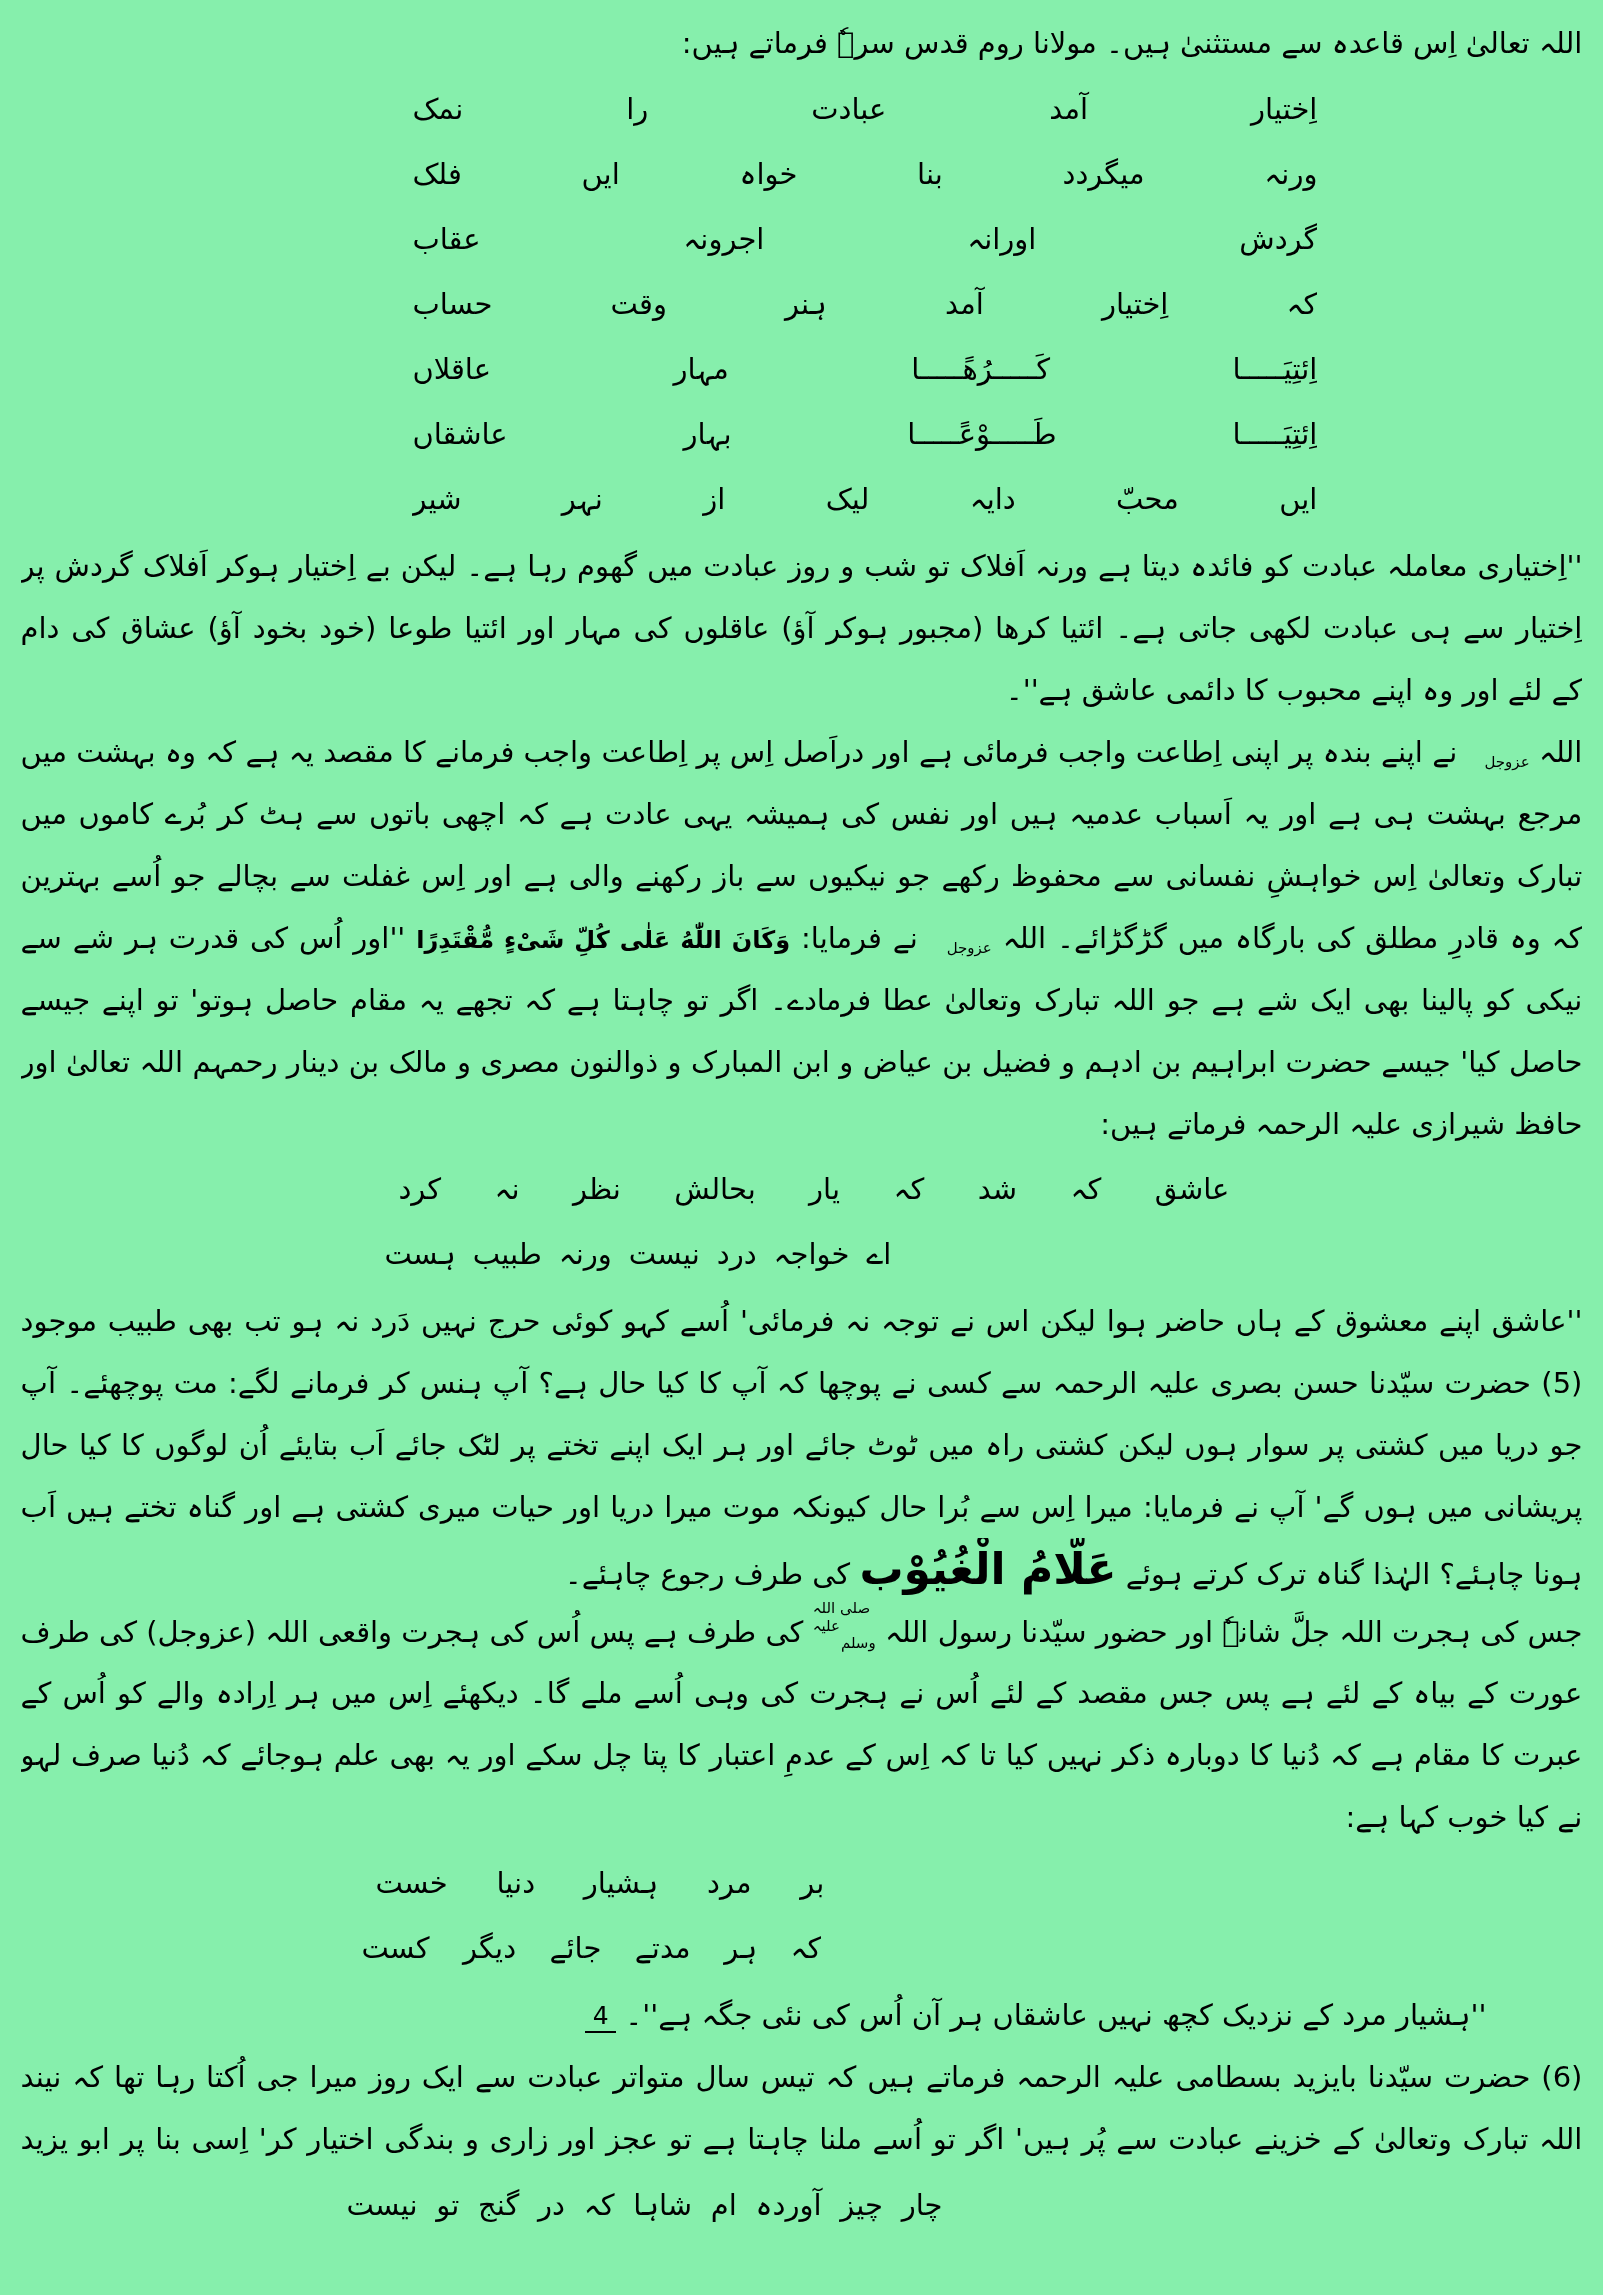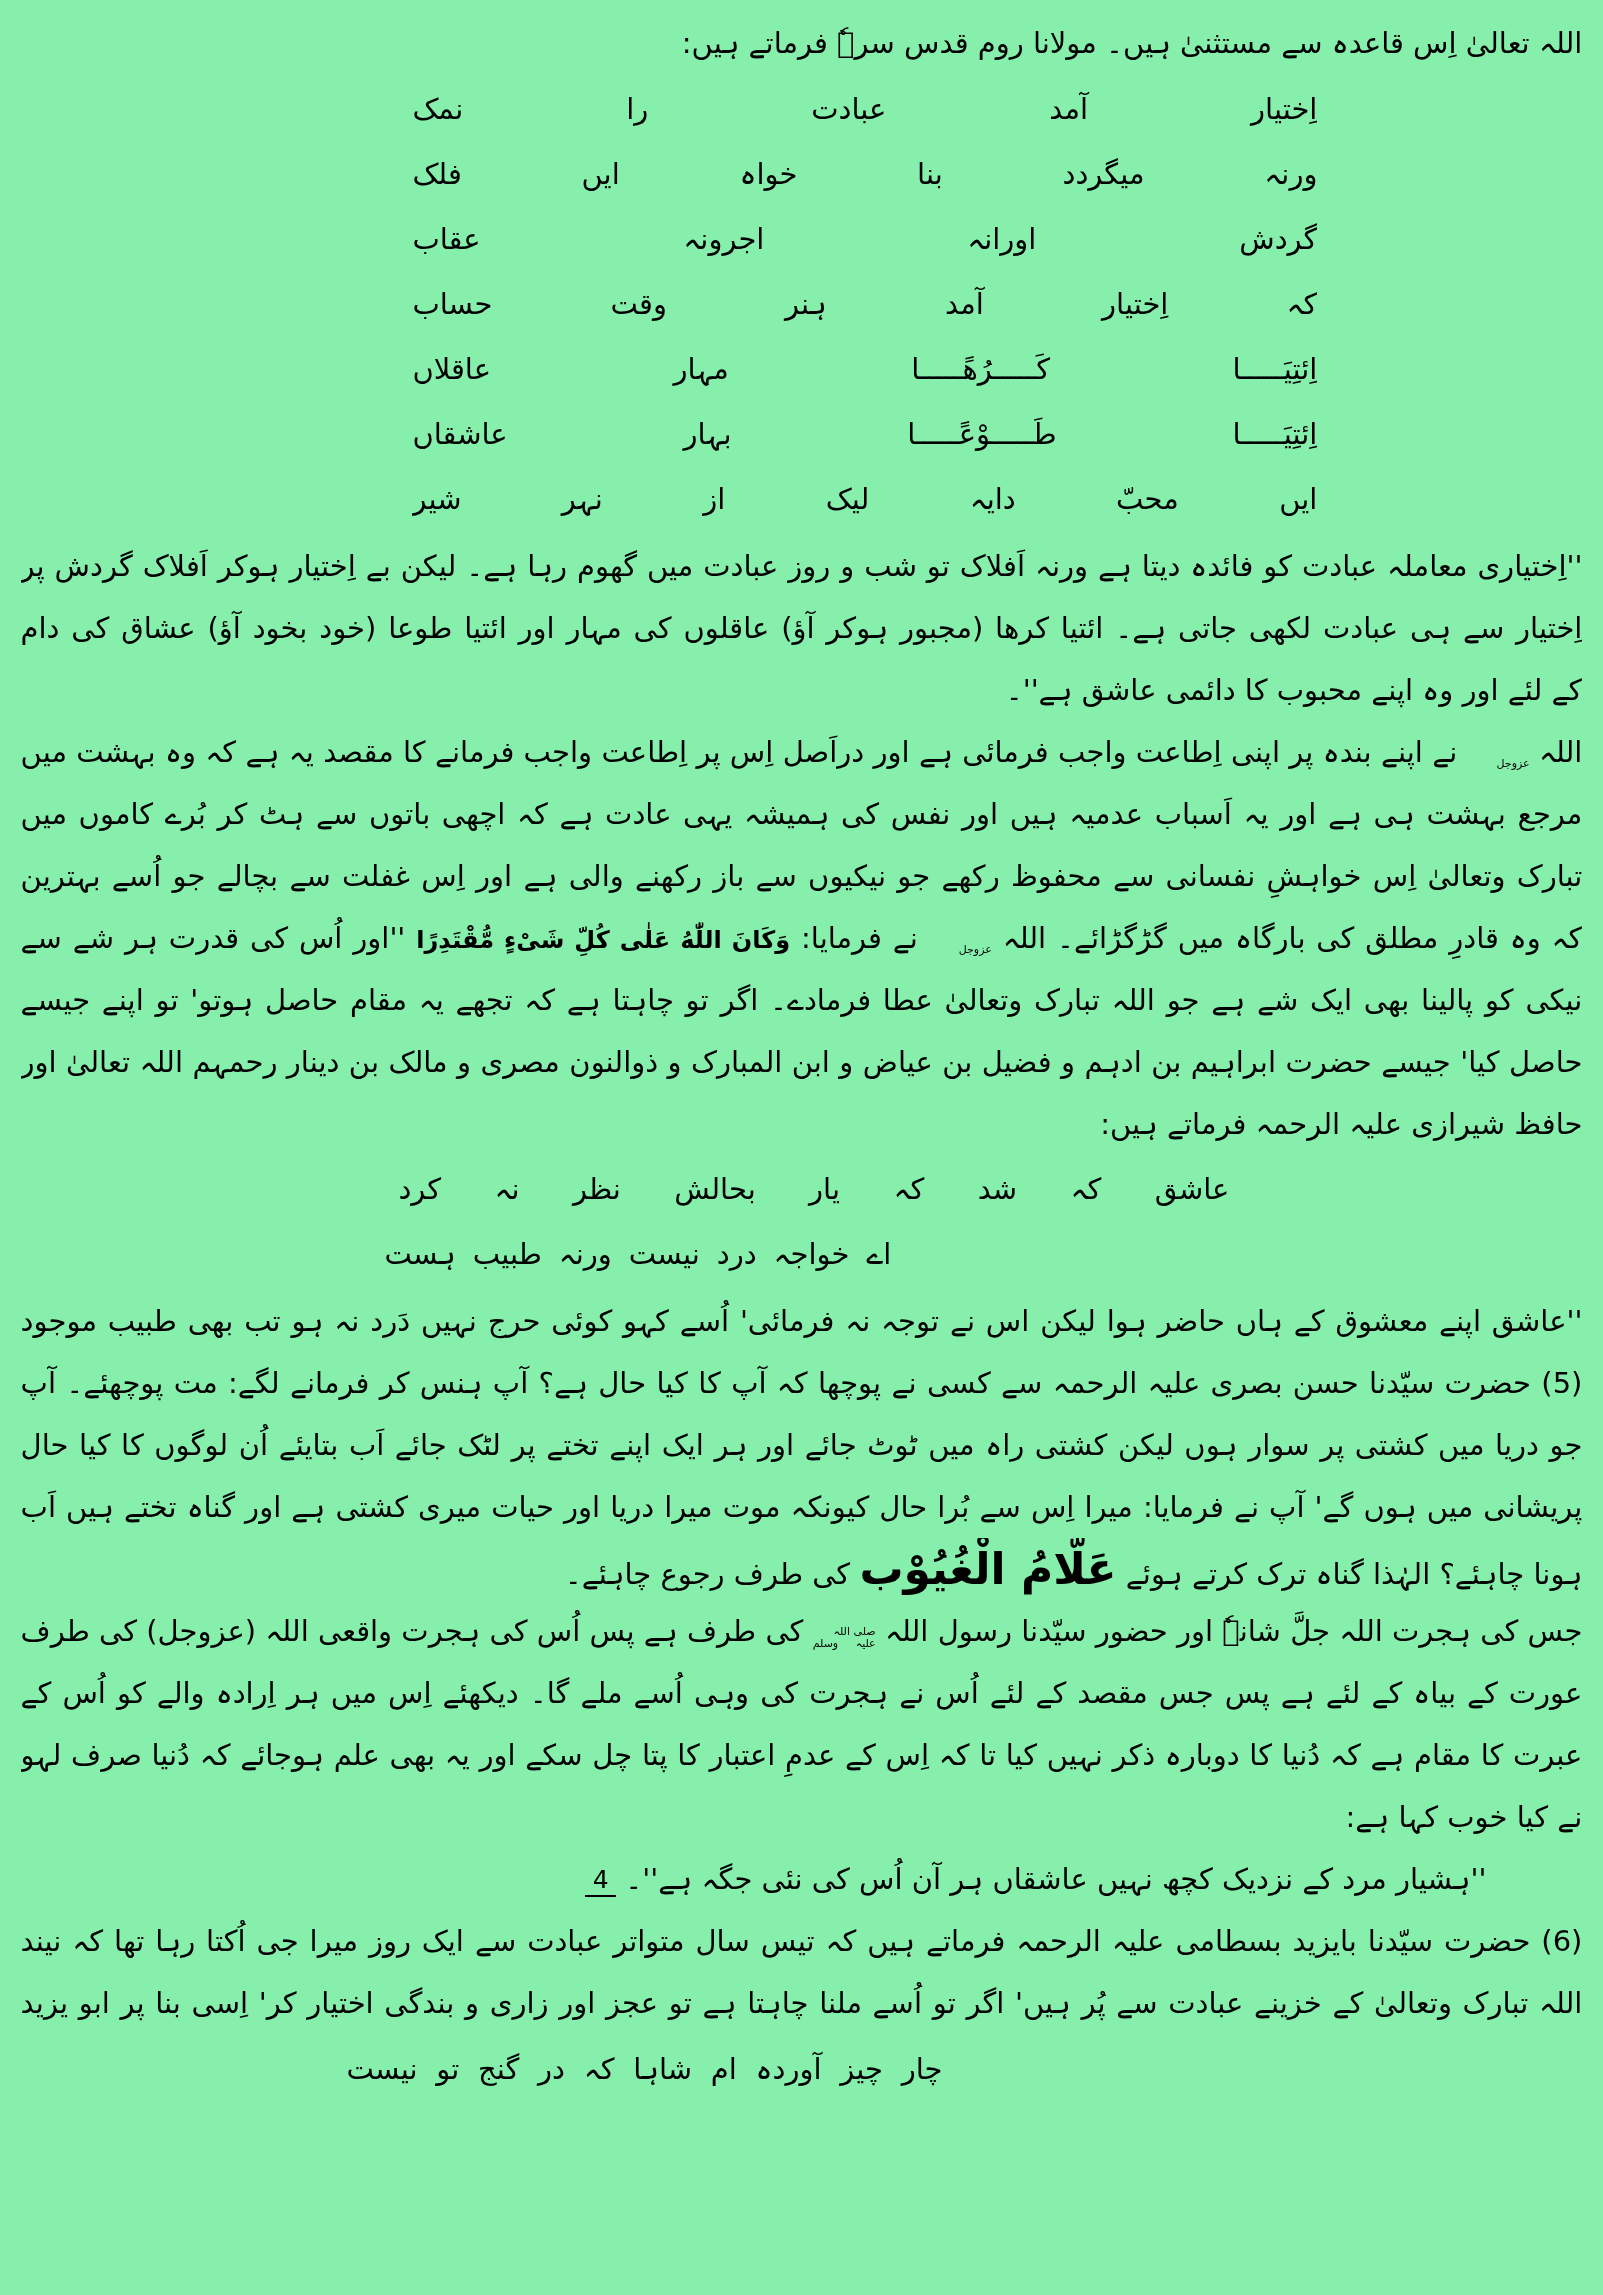--- a/index.html
+++ b/index.html
@@ -24,22 +24,22 @@
   .w3 .pline:nth-child(1){width:449px;margin-right:758px;}
   .w3 .pline:nth-child(2){width:460px;margin-right:761px;}
   .w4 .pline{width:596px;margin-right:640px;}
   .verse{font-weight:bold;font-size:24px;}
   .bold-phrase{font-weight:bold;font-size:44px;}
   .num{
     display:inline-block;border-bottom:2.9px solid #000;
     padding:0 7.4px 1.5px 7.4px;font-size:25px;line-height:1.1;vertical-align:1.5px;
   }
   .seal{
-    display:inline-block;width:63px;font-size:11px;line-height:1.15;
-    text-align:right;vertical-align:-5.9px;white-space:normal;
+    display:inline-block;width:63px;font-size:15px;line-height:1.15;
+    text-align:left;vertical-align:-5.9px;white-space:normal;
   }
   .indent-right{padding-right:96px;}
 </style>
 </head>
 <body>
 
 <div class="page">
 
   <p class="line end">اللہ تعالیٰ اِس قاعدہ سے مستثنیٰ ہیں۔ مولانا روم قدس سرہٗ فرماتے ہیں:</p>
 
@@ -76,20 +76,24 @@
   <p class="line">(5) حضرت سیّدنا حسن بصری علیہ الرحمہ سے کسی نے پوچھا کہ آپ کا کیا حال ہے؟ آپ ہنس کر فرمانے لگے: مت پوچھئے۔ آپ نے فرمایا: اُن لوگوں پر کیا گزرتی ہے</p>
   <p class="line">جو دریا میں کشتی پر سوار ہوں لیکن کشتی راہ میں ٹوٹ جائے اور ہر ایک اپنے تختے پر لٹک جائے اَب بتایئے اُن لوگوں کا کیا حال ہوگا؟ اِس شخص نے کہا: وہ بڑی سخت</p>
   <p class="line">پریشانی میں ہوں گے' آپ نے فرمایا: میرا اِس سے بُرا حال کیونکہ موت میرا دریا اور حیات میری کشتی ہے اور گناہ تختے ہیں اَب تو بتا کہ جس کی یہ حالت ہو اُس کا کیا حال</p>
   <p class="line end"><span>ہونا چاہئے؟ الہٰذا گناہ ترک کرتے ہوئے</span> <span class="bold-phrase">عَلَّامُ الْغُیُوْب</span> <span>کی طرف رجوع چاہئے۔</span></p>
 
   <p class="line"><span>جس کی ہجرت اللہ جلَّ شانہٗ اور حضور سیّدنا رسول اللہ</span> <span class="seal">صلی اللہ علیہ وسلم</span> <span>کی طرف ہے پس اُس کی ہجرت واقعی اللہ (عزوجل) کی طرف ہے اور جس کی ہجرت دُنیا کے حصول یا</span></p>
   <p class="line">عورت کے بیاہ کے لئے ہے پس جس مقصد کے لئے اُس نے ہجرت کی وہی اُسے ملے گا۔ دیکھئے اِس میں ہر اِرادہ والے کو اُس کے اِرادہ پر کیسے جزا دی گئی ہے اور</p>
   <p class="line">عبرت کا مقام ہے کہ دُنیا کا دوبارہ ذکر نہیں کیا تا کہ اِس کے عدمِ اعتبار کا پتا چل سکے اور یہ بھی علم ہوجائے کہ دُنیا صرف لہو و لعب کا نام ہے گویا اُس کا وجود ہی نہیں کسی</p>
   <p class="line end">نے کیا خوب کہا ہے:</p>
 
+  <div class="poem w3">
+    <div class="pline">بر مرد ہشیار دنیا خست</div>
+    <div class="pline">کہ ہر مدتے جائے دیگر کست</div>
+  </div>
 
   <p class="line end indent-right"><span>''ہشیار مرد کے نزدیک کچھ نہیں عاشقاں ہر آن اُس کی نئی جگہ ہے''۔</span> <span class="num">4</span></p>
 
   <p class="line">(6) حضرت سیّدنا بایزید بسطامی علیہ الرحمہ فرماتے ہیں کہ تیس سال متواتر عبادت سے ایک روز میرا جی اُکتا رہا تھا کہ نیند میں کسی کا یہ فرمان سنائی دیا کہ اے بایزید!</p>
   <p class="line end">اللہ تبارک وتعالیٰ کے خزینے عبادت سے پُر ہیں' اگر تو اُسے ملنا چاہتا ہے تو عجز اور زاری و بندگی اختیار کر' اِسی بنا پر ابو یزید علیہ الرحمہ نے عرض کیا:</p>
 
   <div class="poem w4">
     <div class="pline">چار چیز آوردہ ام شاہا کہ در گنج تو نیست</div>
   </div>
 

